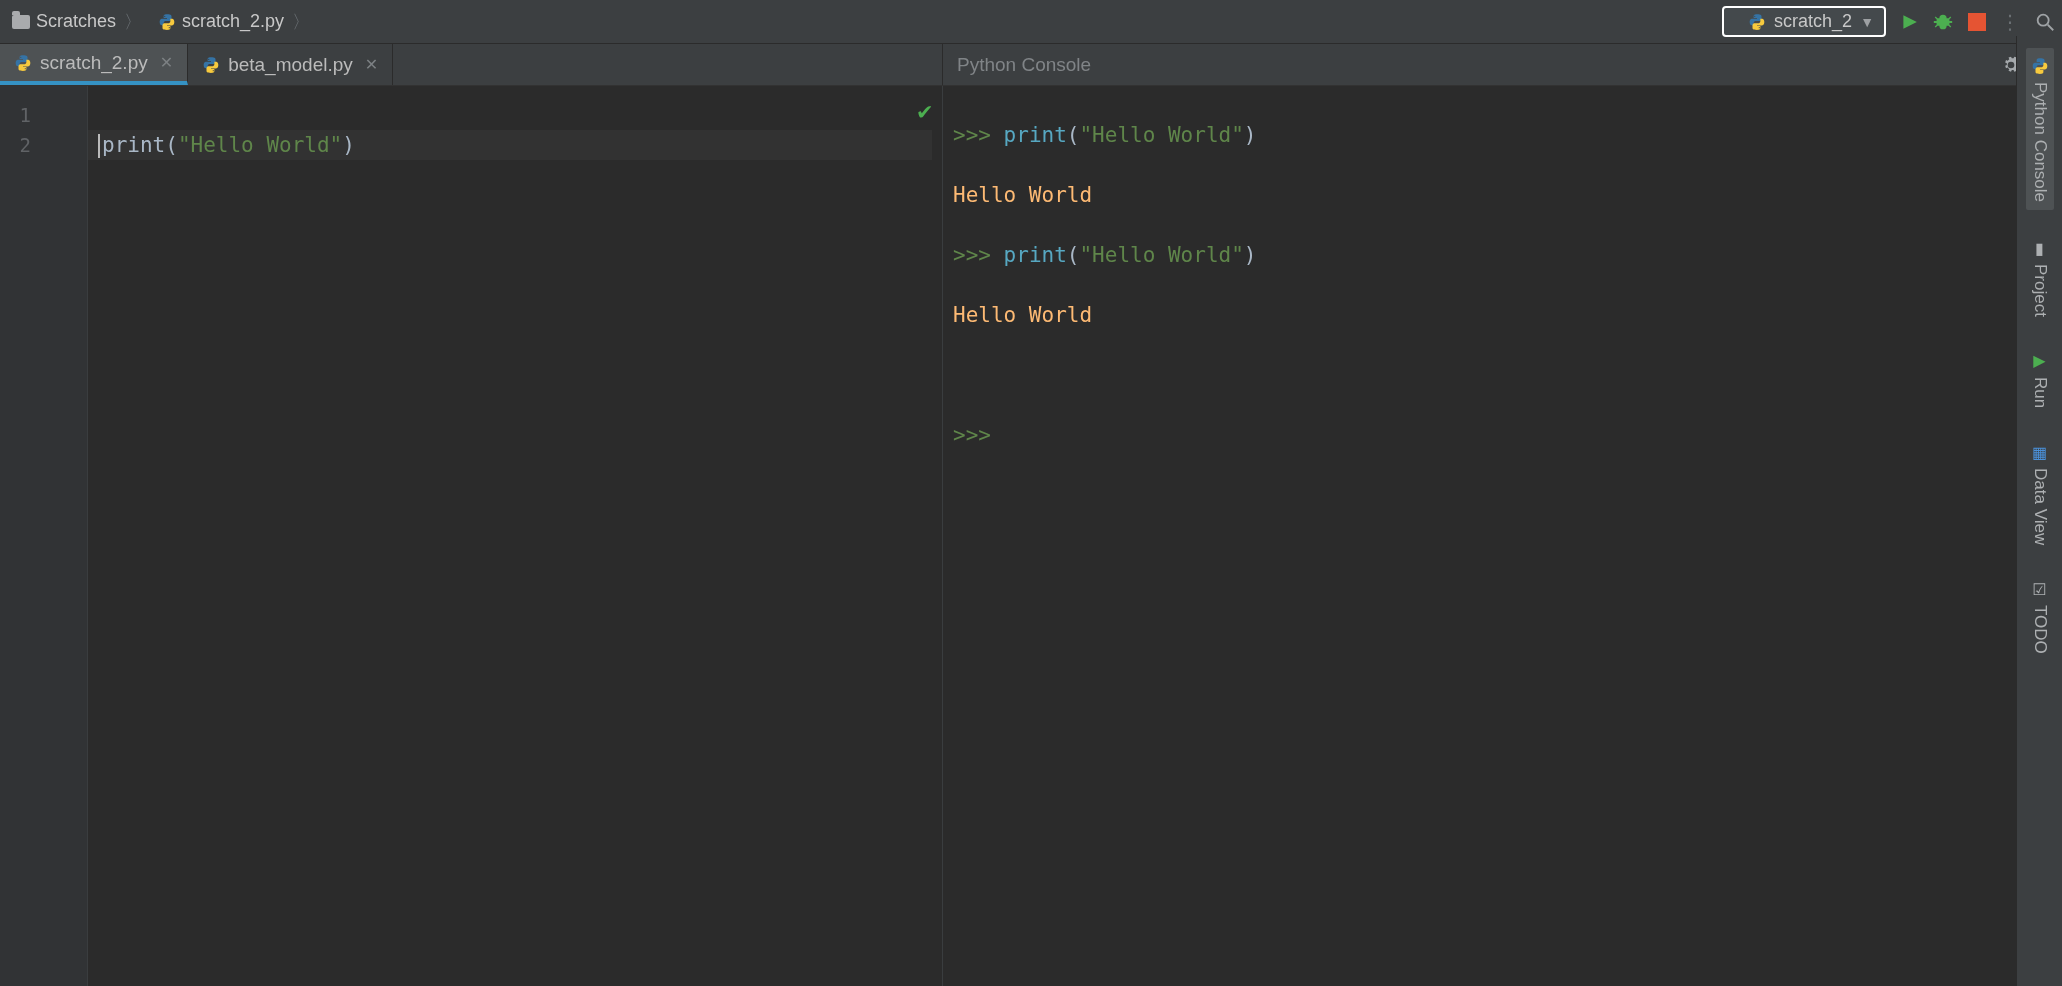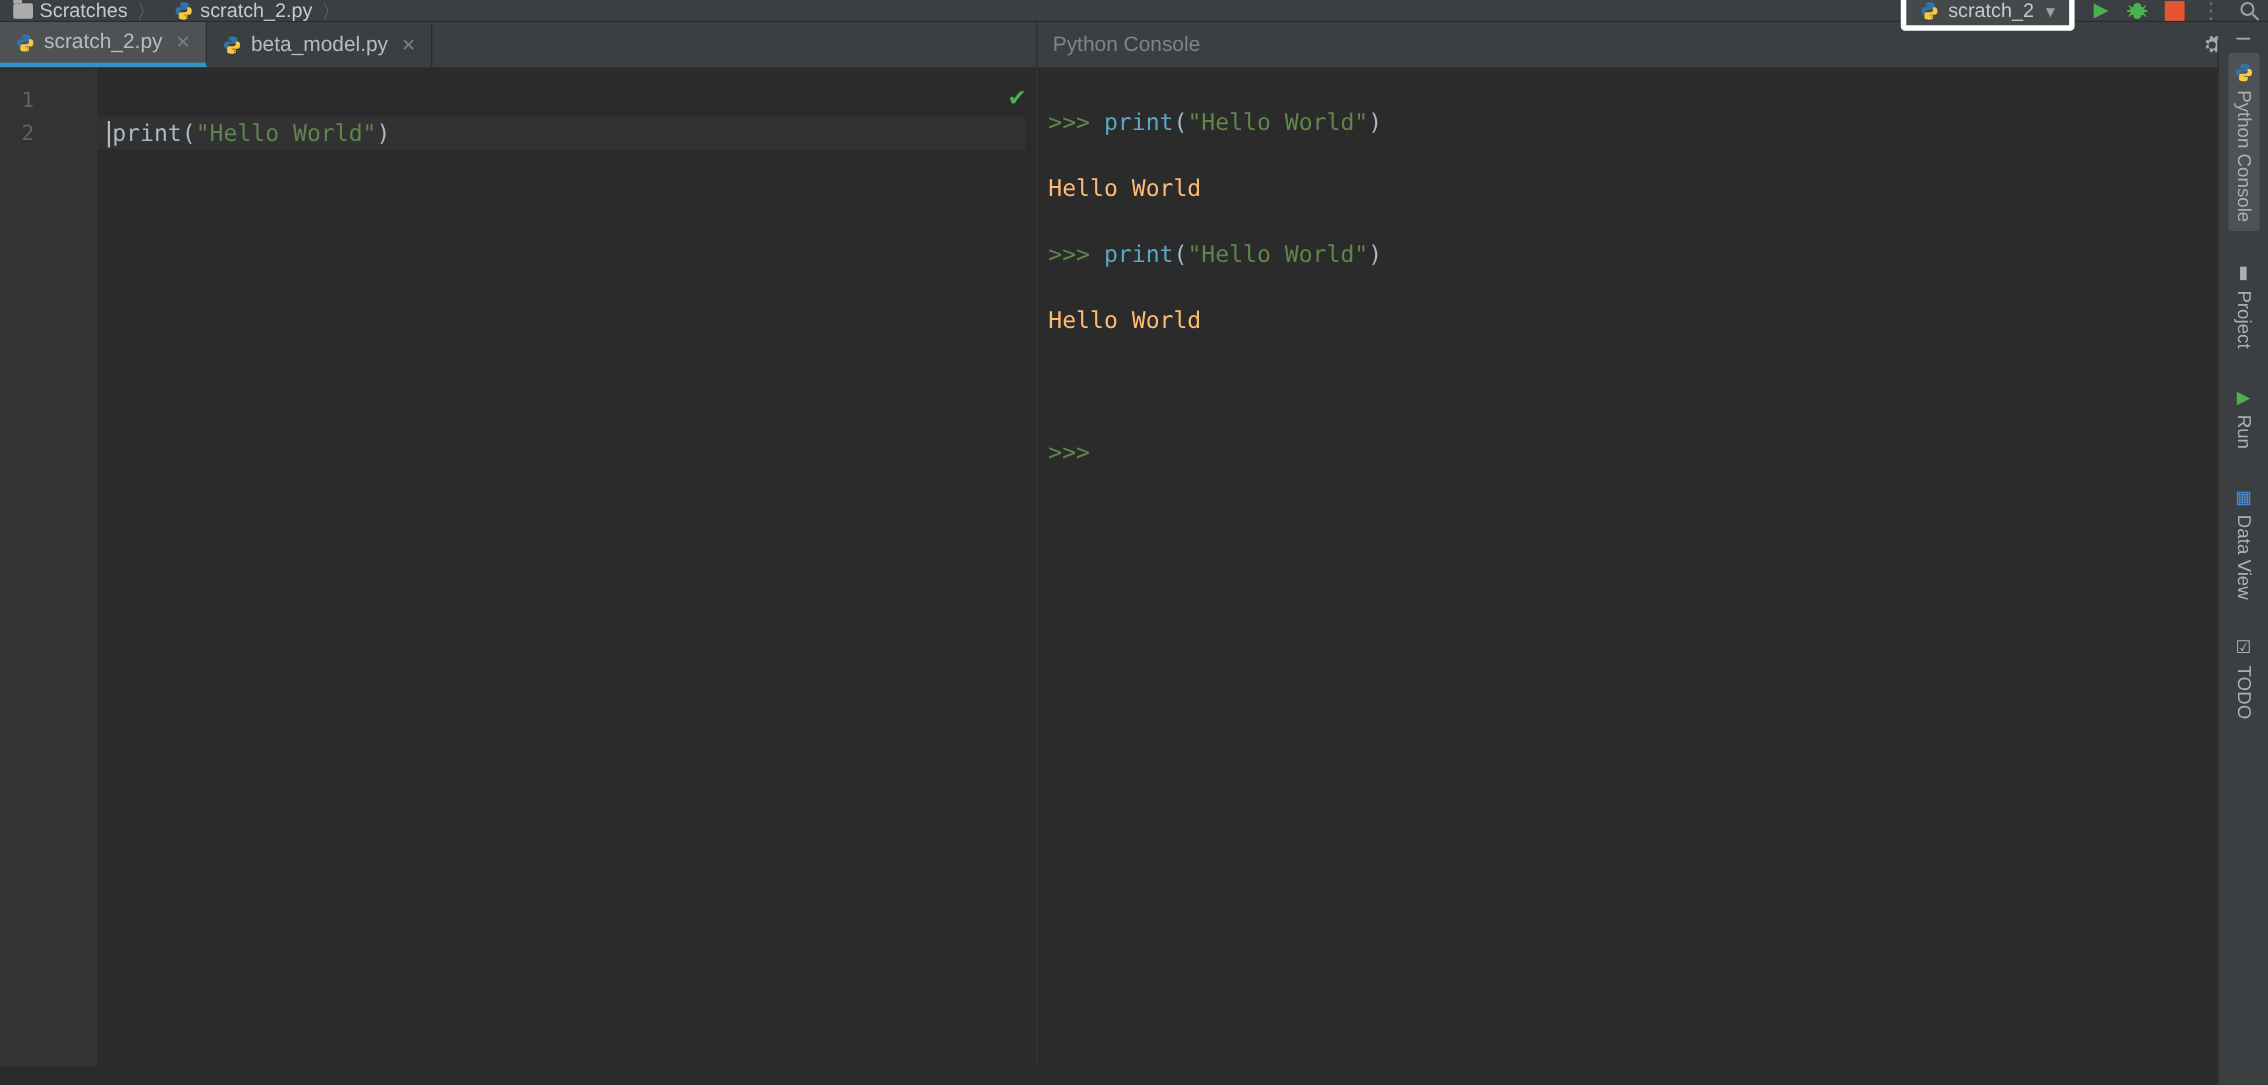--- a/index.html
+++ b/index.html
@@ -7,21 +7,21 @@
     width: 2062px; height: 986px;
     background: #2b2b2b;
     font-family: -apple-system, "Segoe UI", Arial, sans-serif;
     font-size: 18px;
     color: #bbbbbb;
     overflow: hidden;
   }
 
   
   .top-bar {
-    height: 20px;
+    height: 44px;
     background: #3c3f41;
     border-bottom: 1px solid #2b2b2b;
     display: flex;
     align-items: center;
     padding: 0 6px 0 6px;
   }
   .breadcrumb {
     display: flex;
     align-items: center;
     gap: 4px;
@@ -64,23 +64,23 @@
   .toolbar-right {
     display:flex;
     align-items:center;
     gap: 12px;
   }
   .run-config {
     display:flex;
     align-items:center;
     gap:8px;
     background:#44494c;
-    border:5px solid #ffffff;
+    border:2px solid #ffffff;
     border-radius:4px;
-    padding:3px 10px 3px 12px;
+    padding:3px 10px 3px 24px;
     color:#c8c8c8;
     font-size:18px;
     cursor:pointer;
   }
   .run-config .caret {
     color:#9da0a3;
     font-size:14px;
   }
   .tb-icon { width:22px; height:22px; display:flex; align-items:center; justify-content:center; cursor:pointer; }
   .play-icon { color:#4caf50; }

